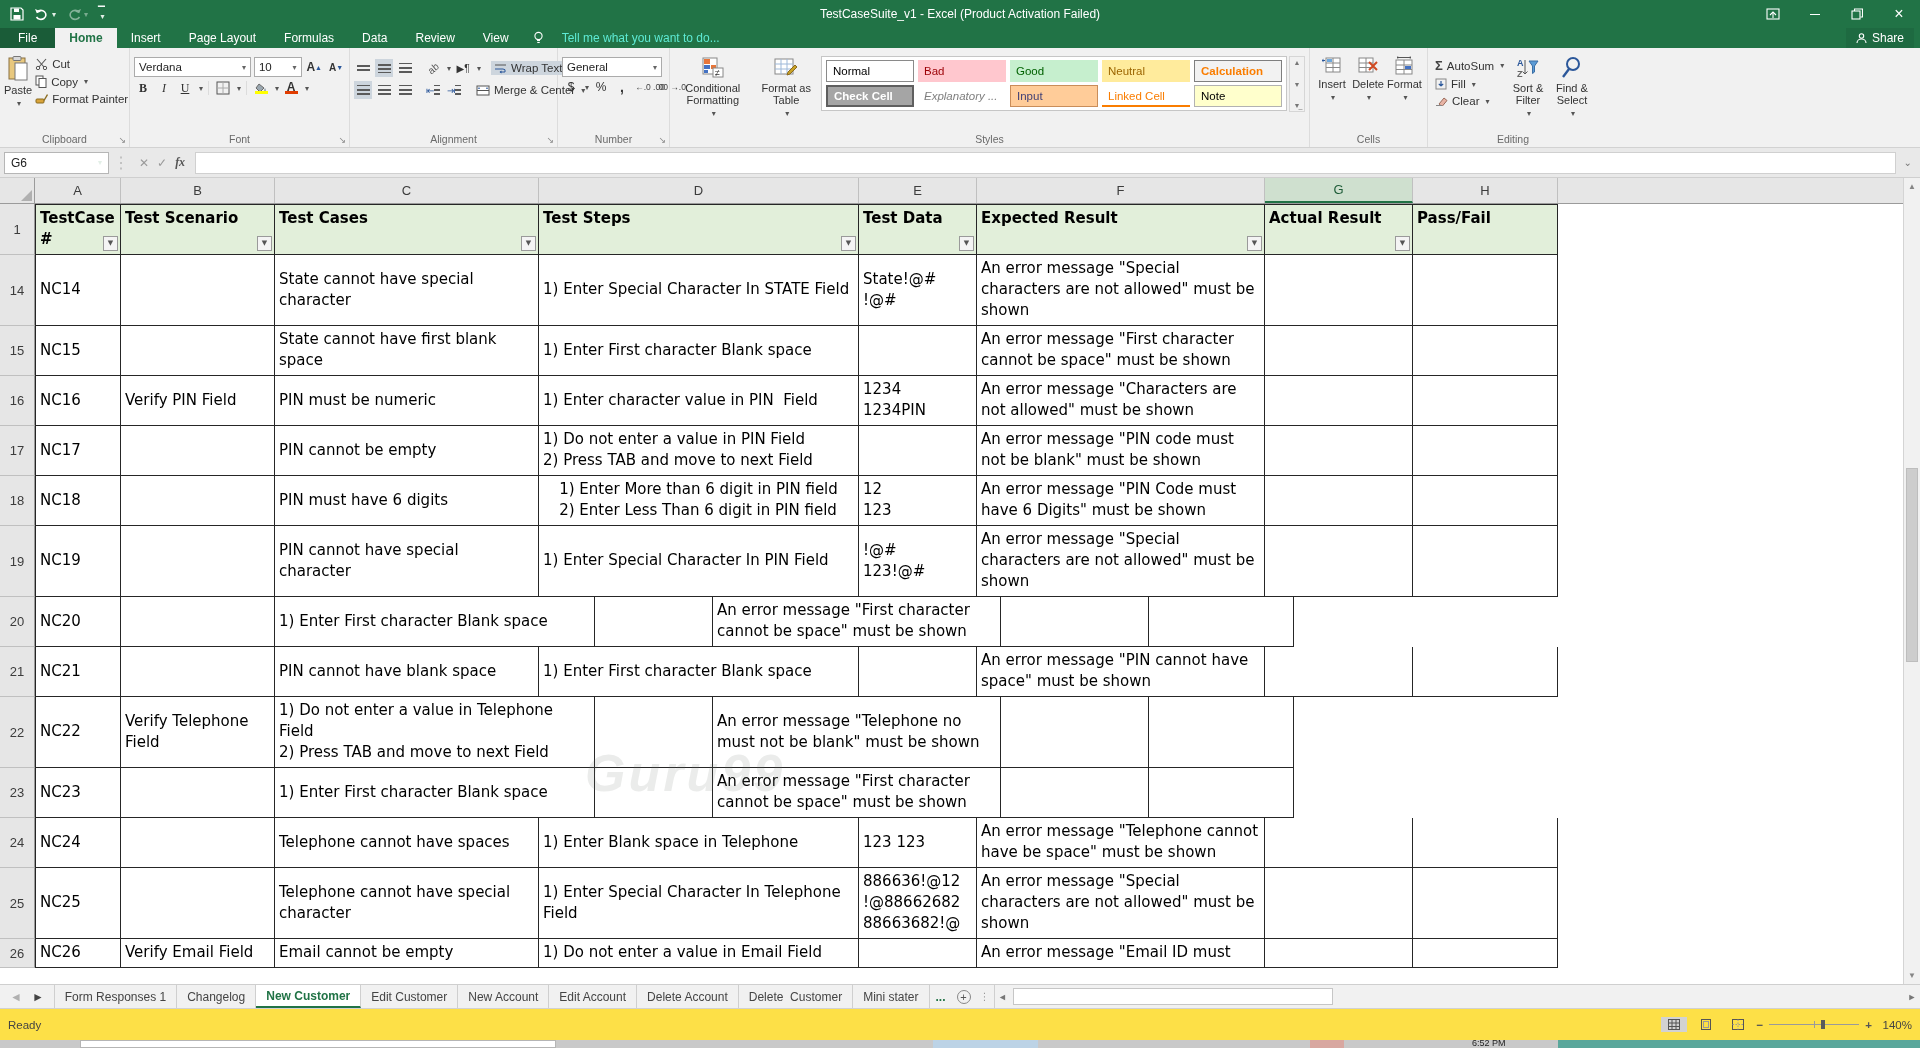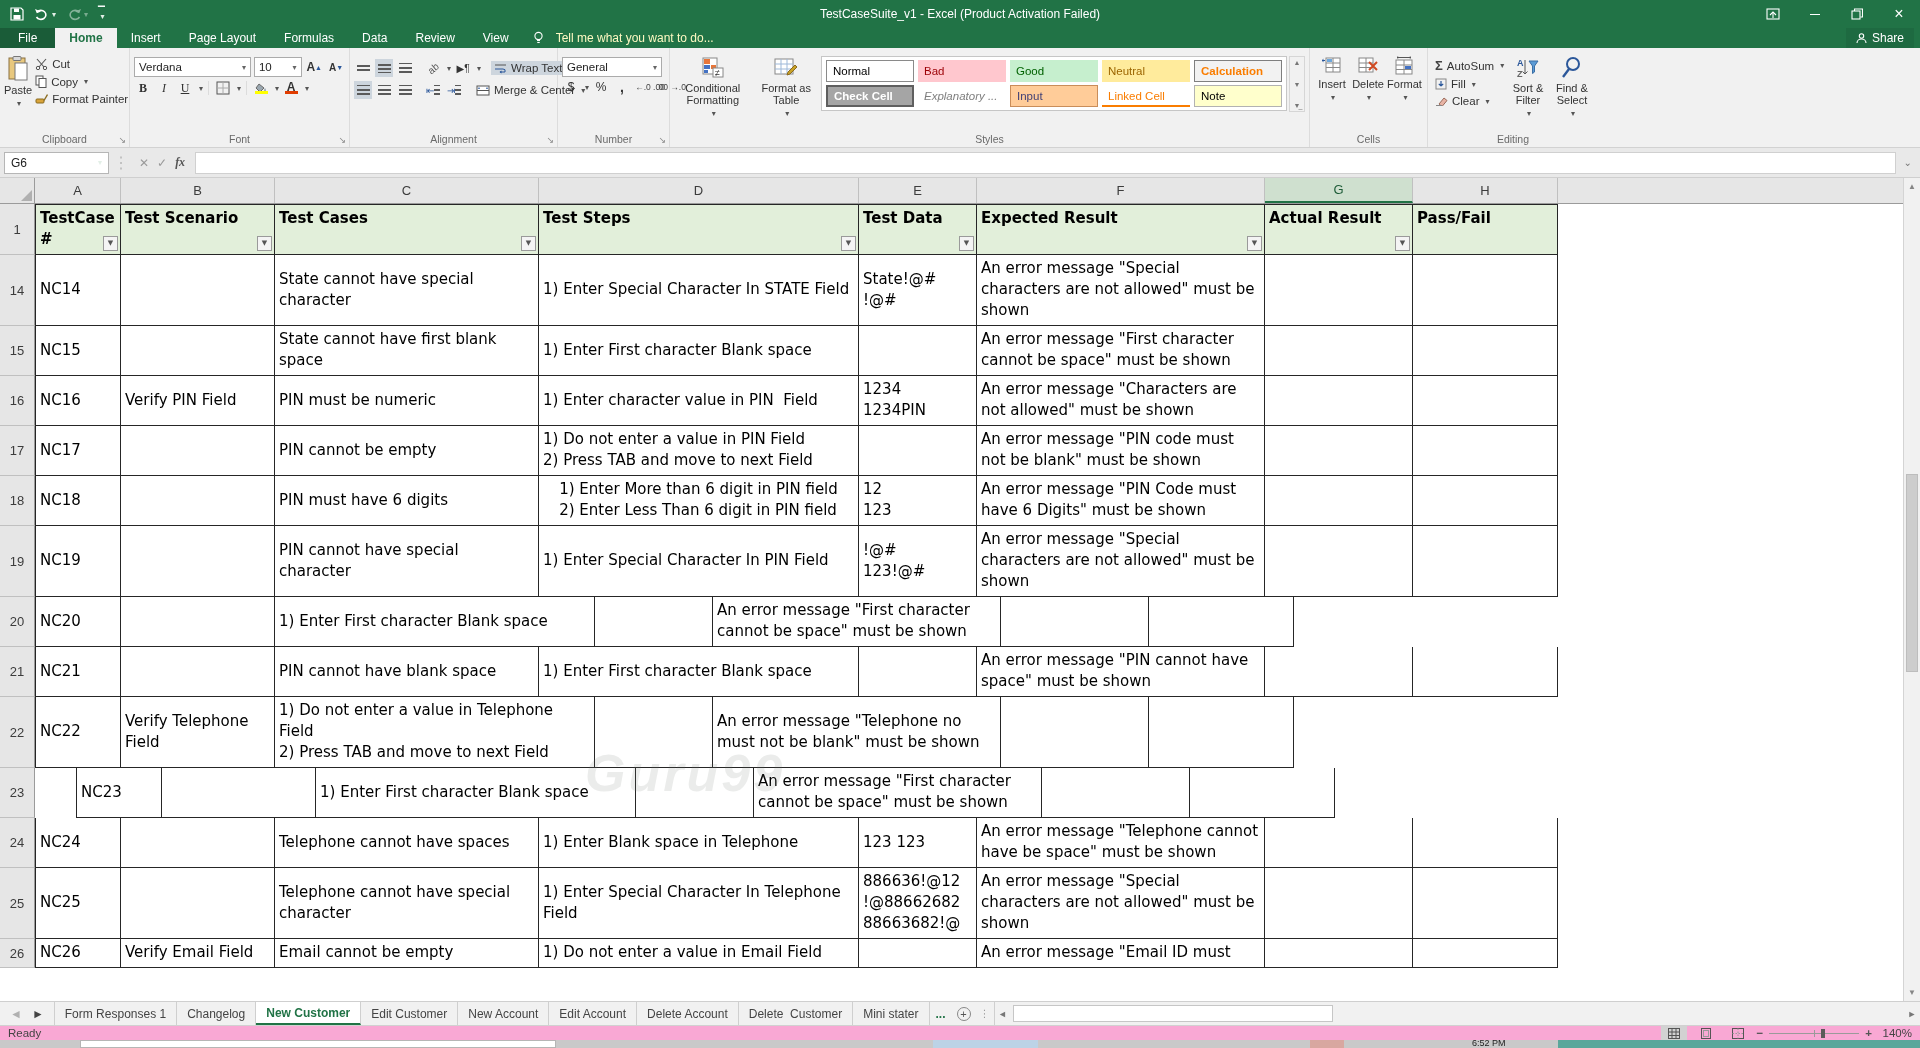--- a/index.html
+++ b/index.html
@@ -15,21 +15,21 @@
   .dim { opacity:.45; }
   .title-text { position:absolute; left:0; right:0; text-align:center; font-size:12px; color:#fff; pointer-events:none; }
   .winbtns { margin-left:auto; display:flex; height:28px; }
   .winbtn { width:42px; height:28px; display:flex; align-items:center; justify-content:center; color:#fff; font-size:13px; }
 
   
   .menubar { height:20px; background:#217346; display:flex; align-items:stretch; flex:0 0 auto; position:relative; }
   .mtab { color:#fff; font-size:12px; padding:2px 14px 3px; display:flex; align-items:center; }
   .mtab.file { background:#1a5c38; padding:2px 18px 3px; }
   .mtab.active { background:#f1f1f1; color:#217346; font-weight:700; }
-  .tellme { color:#fef9c3; font-size:12px; display:flex; align-items:center; gap:12px; padding:0 10px; font-style:normal; }
+  .tellme { color:#5eead4; font-size:12px; display:flex; align-items:center; gap:18px; padding:0 10px; font-style:normal; }
   .share { position:absolute; right:6px; top:0; height:20px; display:flex; align-items:center; gap:5px; color:#fff; font-size:12px; padding:0 10px; background:#1e6a41; }
 
   
   .ribbon { height:100px; background:#f1f1f1; border-bottom:1px solid #d2d2d2; display:flex; flex:0 0 auto; }
   .rgroup { position:relative; border-right:1px solid #dcdcdc; padding:4px 4px 18px; display:flex; }
   .rgroup-label { position:absolute; bottom:2px; left:0; right:0; text-align:center; font-size:10.5px; color:#6a6a6a; }
   .launcher { position:absolute; bottom:2px; right:3px; font-size:9px; color:#8a8a8a; }
   .bigbtn { width:54px; display:flex; flex-direction:column; align-items:center; justify-content:flex-start; gap:2px; padding-top:4px; font-size:11px; color:#333; text-align:center; line-height:12px; }
   .minicol { display:flex; flex-direction:column; justify-content:flex-start; gap:3px; padding-top:5px; }
   .minibtn { display:flex; align-items:center; gap:4px; font-size:11.5px; color:#333; padding:1px 3px; white-space:nowrap; }
@@ -89,21 +89,21 @@
   .tabmore { display:flex; align-items:center; color:#217346; font-weight:700; padding:0 6px; }
   .addsheet { display:flex; align-items:center; justify-content:center; width:24px; color:#666; }
   .addsheet .circ { width:14px; height:14px; border:1px solid #888; border-radius:50%; font-size:11px; line-height:12px; text-align:center; color:#555; }
   .tabdots { display:flex; align-items:center; color:#999; padding:0 4px; font-size:10px; }
   .hscroll { flex:1; display:flex; align-items:center; background:#f1f1f1; border-left:1px solid #cfcfcf; position:relative; }
   .hscroll .arr { width:16px; text-align:center; color:#777; font-size:9px; }
   .hscroll .track { flex:1; height:100%; position:relative; }
   .hscroll .thumb { position:absolute; left:2px; top:3px; bottom:3px; width:320px; background:#fff; border:1px solid #c6c6c6; }
 
   
-  .statusbar { height:15px; background:#f9a8d4; border-top:1px solid #d1d1d1; display:flex; align-items:center; font-size:11.5px; color:#444; padding:0 8px; flex:0 0 auto; }
+  .statusbar { height:32px; background:#fde047; border-top:1px solid #d1d1d1; display:flex; align-items:center; font-size:11.5px; color:#444; padding:0 8px; flex:0 0 auto; }
   .sb-right { margin-left:auto; display:flex; align-items:center; gap:6px; }
   .viewbtn { width:26px; height:15px; display:flex; align-items:center; justify-content:center; }
   .viewbtn.active { background:#d2d2d2; }
   .zoomctrl { display:flex; align-items:center; gap:6px; color:#555; }
   .ztrack { width:90px; height:1px; background:#9a9a9a; position:relative; }
   .ztick { position:absolute; left:50%; top:-3px; width:1px; height:7px; background:#9a9a9a; }
   .zthumb { position:absolute; left:58%; top:-4px; width:4px; height:9px; background:#5a5a5a; }
   .zpct { width:34px; text-align:right; color:#444; }
 
   
@@ -634,21 +634,21 @@
           <div class="cell" style="width: 154px;"><span>Verify Telephone Field</span></div>
           <div class="cell" style="width: 320px;"><span>1) Do not enter a value in Telephone Field
 2) Press TAB and move to next Field</span></div>
           <div class="cell" style="width: 118px;"><span></span></div>
           <div class="cell" style="width: 288px;"><span>An error message "Telephone no must not be blank" must be shown</span></div>
           <div class="cell" style="width: 148px;"><span></span></div>
           <div class="cell" style="width: 145px;"><span></span></div>
         </div>
         <div class="trow">
           <div class="rowhead">23</div>
-          <div class="cell first" style="width: 86px; margin-left: 41px;"><span>NC23</span></div>
+          <div class="cell first" style="width: 86px;"><span>NC23</span></div>
           <div class="cell" style="width: 154px;"><span></span></div>
           <div class="cell" style="width: 320px;"><span>1) Enter First character Blank space</span></div>
           <div class="cell" style="width: 118px;"><span></span></div>
           <div class="cell" style="width: 288px;"><span>An error message "First character cannot be space" must be shown</span></div>
           <div class="cell" style="width: 148px;"><span></span></div>
           <div class="cell" style="width: 145px;"><span></span></div>
         </div>
         <div class="trow">
           <div class="rowhead">24</div>
           <div class="cell first" style="width: 86px;"><span>NC24</span></div>

